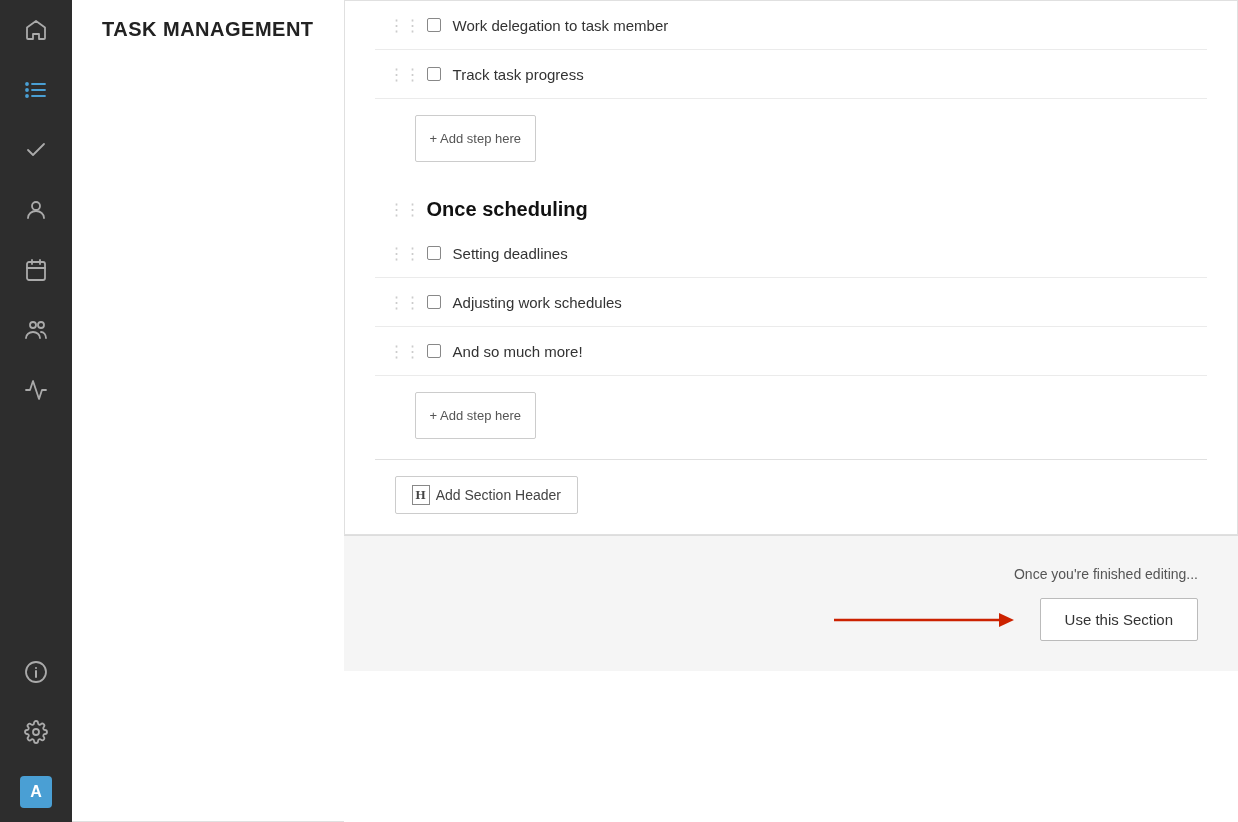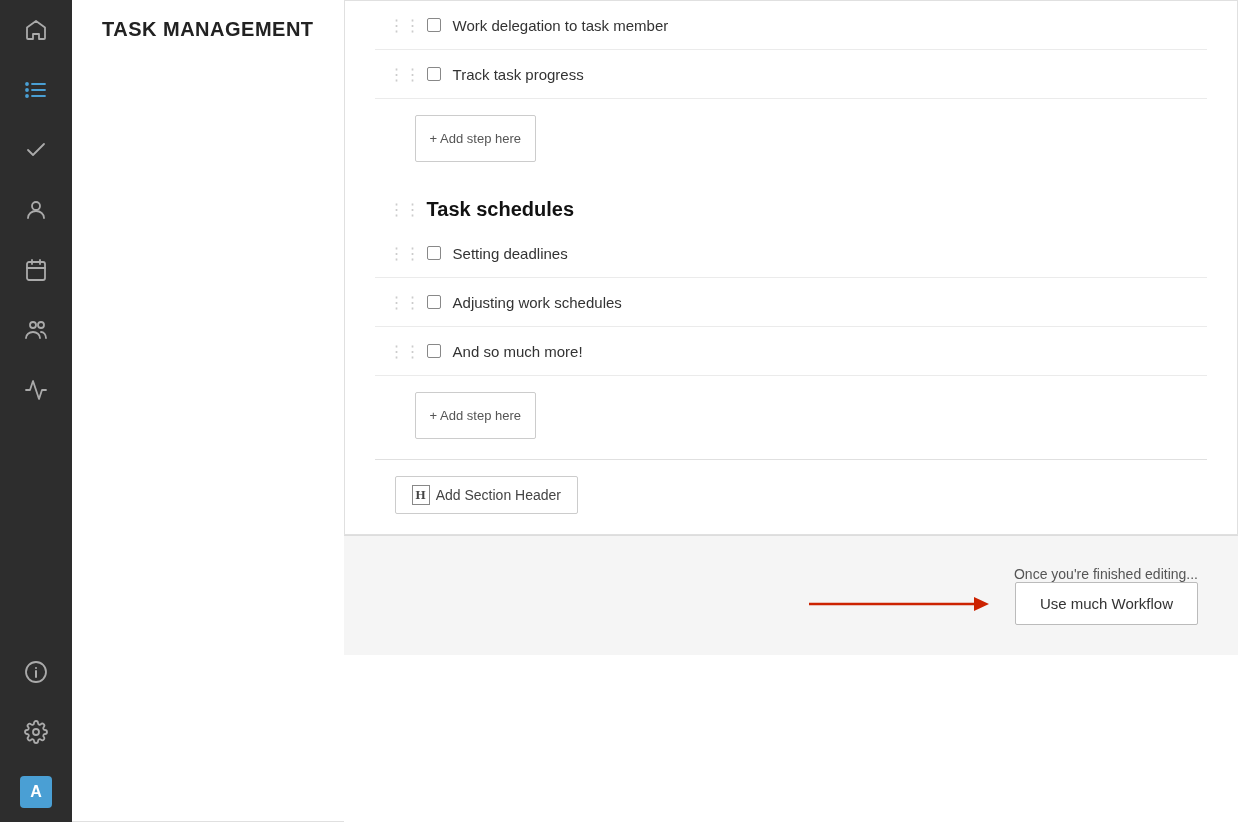--- a/index.html
+++ b/index.html
@@ -170,21 +170,21 @@
       border-radius: 2px;
     }
 
     
     .footer-area {
       background: #f5f5f5;
       padding: 30px 40px 30px 40px;
       display: flex;
       flex-direction: column;
       align-items: flex-end;
-      gap: 0;
+      gap: 16px;
       border-top: 1px solid #ddd;
     }
 
     .finished-text {
       font-size: 14px;
       color: #555;
     }
 
     .use-workflow-row {
       display: flex;
@@ -295,21 +295,21 @@
         <div class="step-checkbox"></div>
         <span class="step-label">Track task progress</span>
       </div>
 
       <div style="padding: 4px 20px 8px 20px;">
         <button class="add-step-btn">+ Add step here</button>
       </div>
 
       <div class="section-header-row">
         <div class="drag-handle-section">⋮⋮</div>
-        <span class="section-header-label">Task schedules</span>
+        <span class="section-header-label">Once scheduling</span>
       </div>
 
       <div class="step-row">
         <div class="drag-handle">⋮⋮</div>
         <div class="step-checkbox"></div>
         <span class="step-label">Setting deadlines</span>
       </div>
       <div class="step-row">
         <div class="drag-handle">⋮⋮</div>
         <div class="step-checkbox"></div>
@@ -336,18 +336,18 @@
 
     <div class="footer-area">
       <span class="finished-text">Once you're finished editing...</span>
       <div class="use-workflow-row">
         <div class="arrow-container">
           <svg width="200" height="30" viewBox="0 0 200 30">
             <line x1="10" y1="15" x2="175" y2="15" stroke="#cc2200" stroke-width="2.5"></line>
             <polygon points="175,8 190,15 175,22" fill="#cc2200"></polygon>
           </svg>
         </div>
-        <button class="use-workflow-btn">Use much Workflow</button>
+        <button class="use-workflow-btn">Use this Section</button>
       </div>
     </div>
 
   </div>
 </div>
 
 </body></html>

